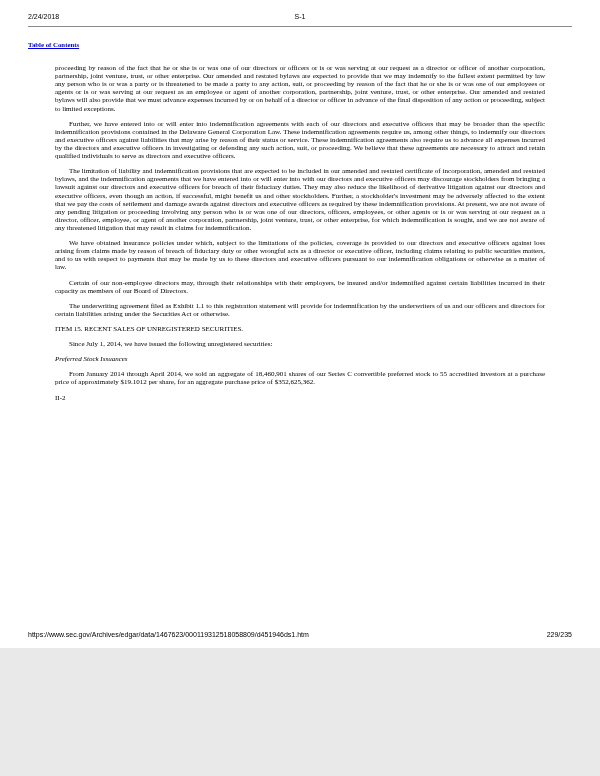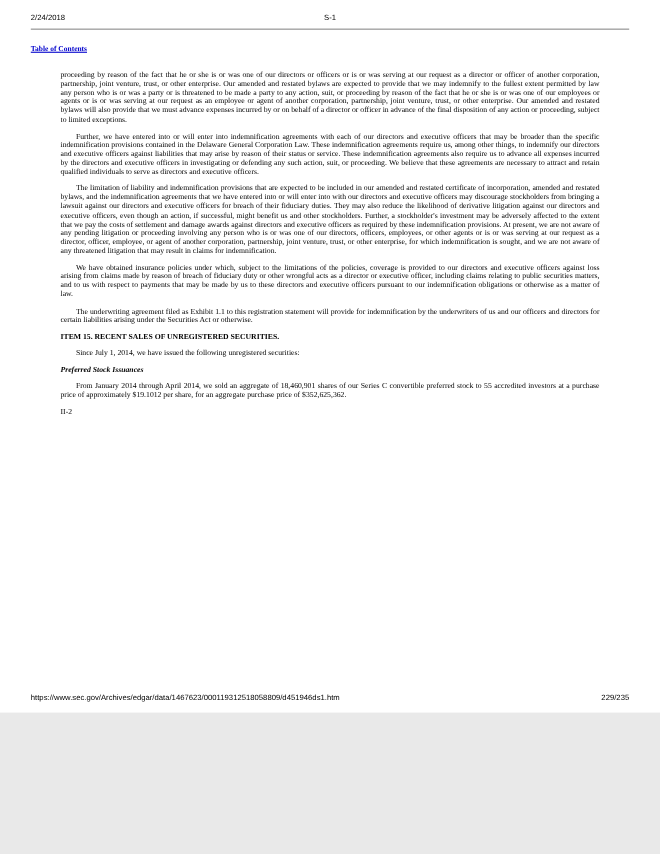--- a/index.html
+++ b/index.html
@@ -56,27 +56,27 @@
     left: 55px;
     width: 490px;
     font-size: 7px;
     line-height: 1.16;
     text-align: justify;
   }
   .content p { margin-bottom: 7px; text-indent: 14px; }
   .content p.no-indent { text-indent: 0; }
 
   .item-heading {
-    font-weight: bold;
+    font-weight: normal;
     text-align: left;
     margin-top: 6px;
     margin-bottom: 7px;
   }
   .sub-heading {
-    font-weight: bold;
+    font-weight: normal;
     font-style: italic;
     text-align: left;
     margin-bottom: 7px;
   }
 
   .page-number {
     margin-top: 5px;
     text-align: left;
     text-indent: 0 !important;
   }
@@ -107,20 +107,21 @@
 
   <hr class="header-rule">
 
   <a class="toc-link">Table of Contents</a>
 
   <div class="content">
     <p class="no-indent">proceeding by reason of the fact that he or she is or was one of our directors or officers or is or was serving at our request as a director or officer of another corporation, partnership, joint venture, trust, or other enterprise. Our amended and restated bylaws are expected to provide that we may indemnify to the fullest extent permitted by law any person who is or was a party or is threatened to be made a party to any action, suit, or proceeding by reason of the fact that he or she is or was one of our employees or agents or is or was serving at our request as an employee or agent of another corporation, partnership, joint venture, trust, or other enterprise. Our amended and restated bylaws will also provide that we must advance expenses incurred by or on behalf of a director or officer in advance of the final disposition of any action or proceeding, subject to limited exceptions.</p>
     <p>Further, we have entered into or will enter into indemnification agreements with each of our directors and executive officers that may be broader than the specific indemnification provisions contained in the Delaware General Corporation Law. These indemnification agreements require us, among other things, to indemnify our directors and executive officers against liabilities that may arise by reason of their status or service. These indemnification agreements also require us to advance all expenses incurred by the directors and executive officers in investigating or defending any such action, suit, or proceeding. We believe that these agreements are necessary to attract and retain qualified individuals to serve as directors and executive officers.</p>
     <p>The limitation of liability and indemnification provisions that are expected to be included in our amended and restated certificate of incorporation, amended and restated bylaws, and the indemnification agreements that we have entered into or will enter into with our directors and executive officers may discourage stockholders from bringing a lawsuit against our directors and executive officers for breach of their fiduciary duties. They may also reduce the likelihood of derivative litigation against our directors and executive officers, even though an action, if successful, might benefit us and other stockholders. Further, a stockholder's investment may be adversely affected to the extent that we pay the costs of settlement and damage awards against directors and executive officers as required by these indemnification provisions. At present, we are not aware of any pending litigation or proceeding involving any person who is or was one of our directors, officers, employees, or other agents or is or was serving at our request as a director, officer, employee, or agent of another corporation, partnership, joint venture, trust, or other enterprise, for which indemnification is sought, and we are not aware of any threatened litigation that may result in claims for indemnification.</p>
     <p>We have obtained insurance policies under which, subject to the limitations of the policies, coverage is provided to our directors and executive officers against loss arising from claims made by reason of breach of fiduciary duty or other wrongful acts as a director or executive officer, including claims relating to public securities matters, and to us with respect to payments that may be made by us to these directors and executive officers pursuant to our indemnification obligations or otherwise as a matter of law.</p>
+    <p>Certain of our non-employee directors may, through their relationships with their employers, be insured and/or indemnified against certain liabilities incurred in their capacity as members of our Board of Directors.</p>
     <p>The underwriting agreement filed as Exhibit 1.1 to this registration statement will provide for indemnification by the underwriters of us and our officers and directors for certain liabilities arising under the Securities Act or otherwise.</p>
 
     <div class="item-heading">ITEM 15. RECENT SALES OF UNREGISTERED SECURITIES.</div>
 
     <p>Since July 1, 2014, we have issued the following unregistered securities:</p>
 
     <div class="sub-heading">Preferred Stock Issuances</div>
 
     <p>From January 2014 through April 2014, we sold an aggregate of 18,460,901 shares of our Series C convertible preferred stock to 55 accredited investors at a purchase price of approximately $19.1012 per share, for an aggregate purchase price of $352,625,362.</p>
 

